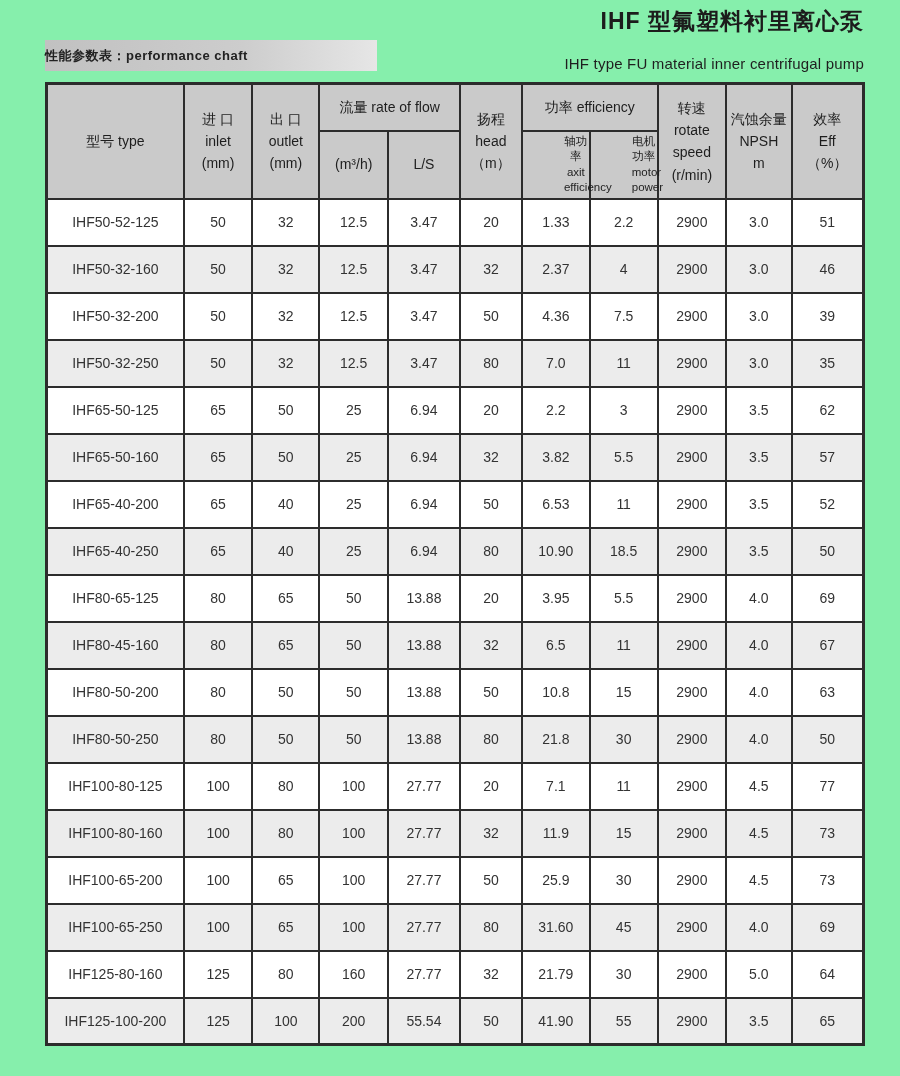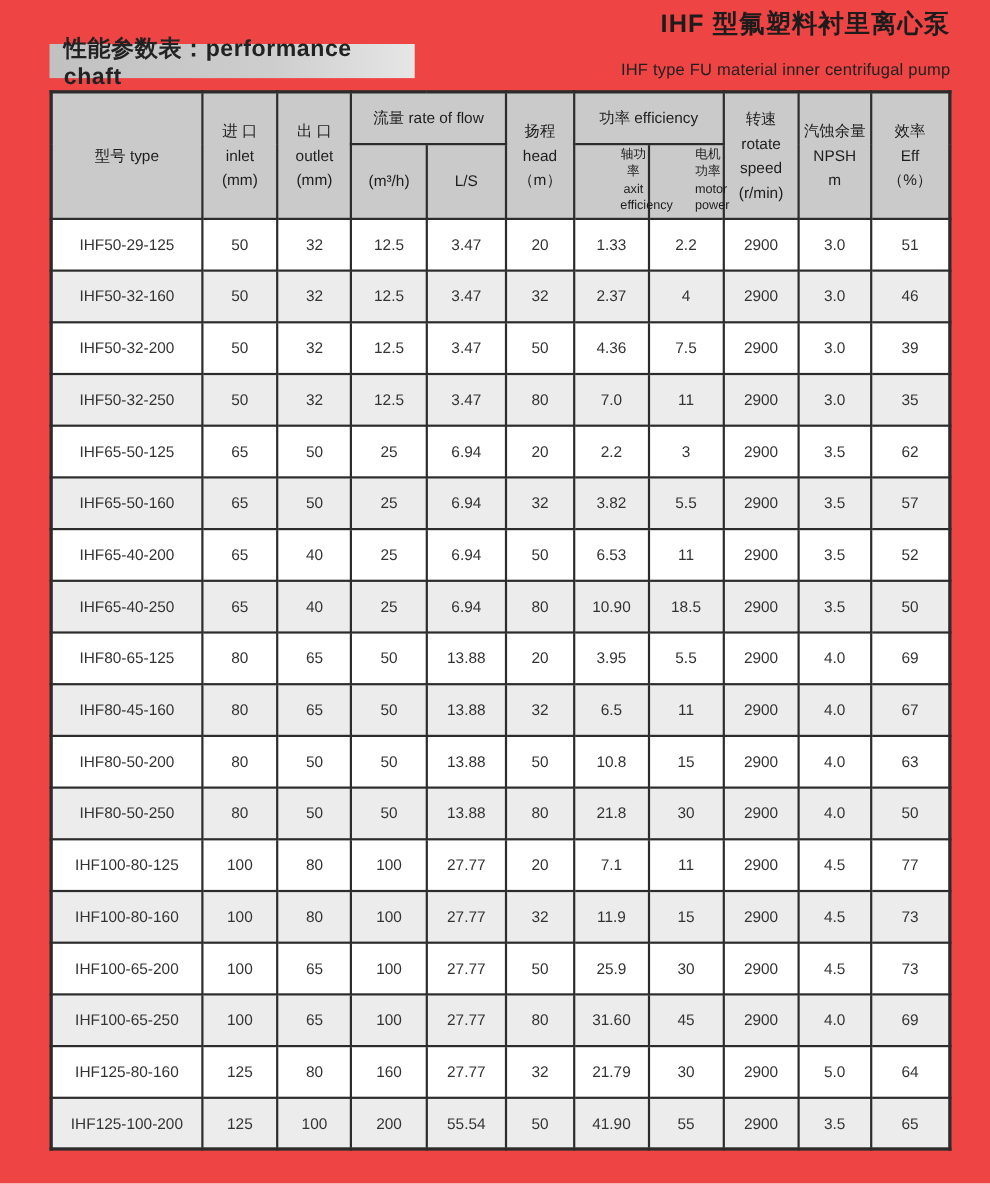--- a/index.html
+++ b/index.html
@@ -2,21 +2,21 @@
 <html><head>
 <meta charset="utf-8">
 <style>
   * { margin: 0; padding: 0; box-sizing: border-box; }
   html, body { background: #ffffff; }
   body { font-family: "Liberation Sans", sans-serif; }
   .page {
     position: relative;
     width: 900px;
     height: 1076px;
-    background: #ef4444;
+    background: #86efac;
     overflow: hidden;
   }
   .doc-titles {
     position: absolute;
     top: 6px;
     right: 36px;
     text-align: right;
   }
   .doc-title-zh {
     font-size: 23px;
@@ -34,24 +34,23 @@
     position: absolute;
     left: 45px;
     top: 40px;
     width: 332px;
     height: 31px;
     background: linear-gradient(to right, #c1c1c1 0%, #cdcdcd 60%, #e6e6e6 100%);
     display: flex;
     align-items: center;
   }
   .section-bar span {
-    font-size: 21px;
+    font-size: 13px;
     font-weight: bold;
     color: #222222;
-    padding-left: 13px;
     letter-spacing: 0.5px;
   }
   table.spec-table {
     position: absolute;
     left: 45px;
     top: 82px;
     width: 820px;
     border-collapse: collapse;
     table-layout: fixed;
     border: 3px solid #2c2c2c;
@@ -163,21 +162,21 @@
           <div class="th-line">axit efficiency</div>
         </th>
         <th class="sub-small">
           <div class="th-line">电机功率</div>
           <div class="th-line">motor power</div>
         </th>
       </tr>
     </thead>
     <tbody>
         <tr>
-          <td>IHF50-29-125</td>
+          <td>IHF50-52-125</td>
           <td>50</td>
           <td>32</td>
           <td>12.5</td>
           <td>3.47</td>
           <td>20</td>
           <td>1.33</td>
           <td>2.2</td>
           <td>2900</td>
           <td>3.0</td>
           <td>51</td>

